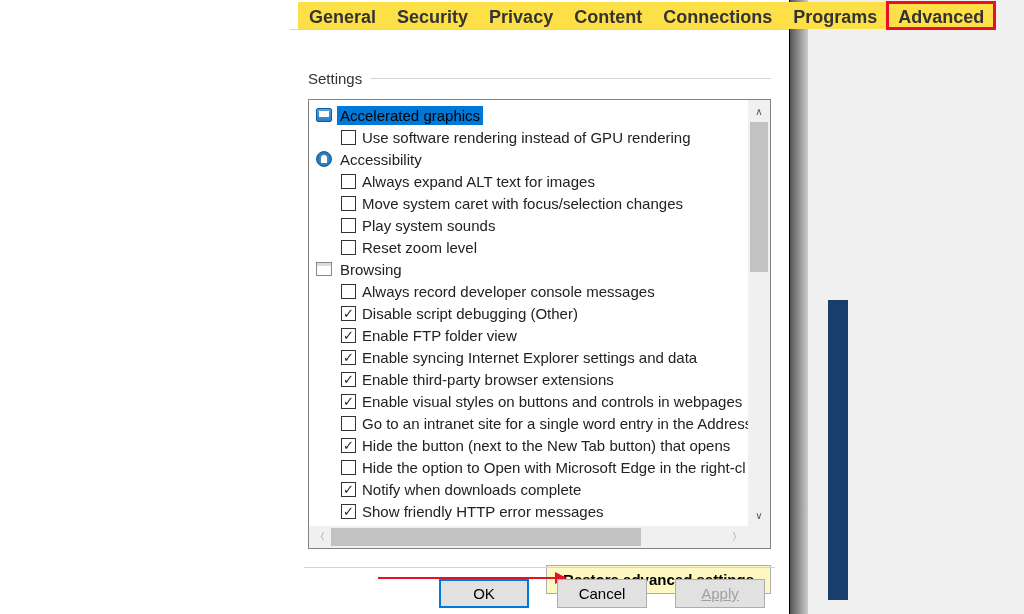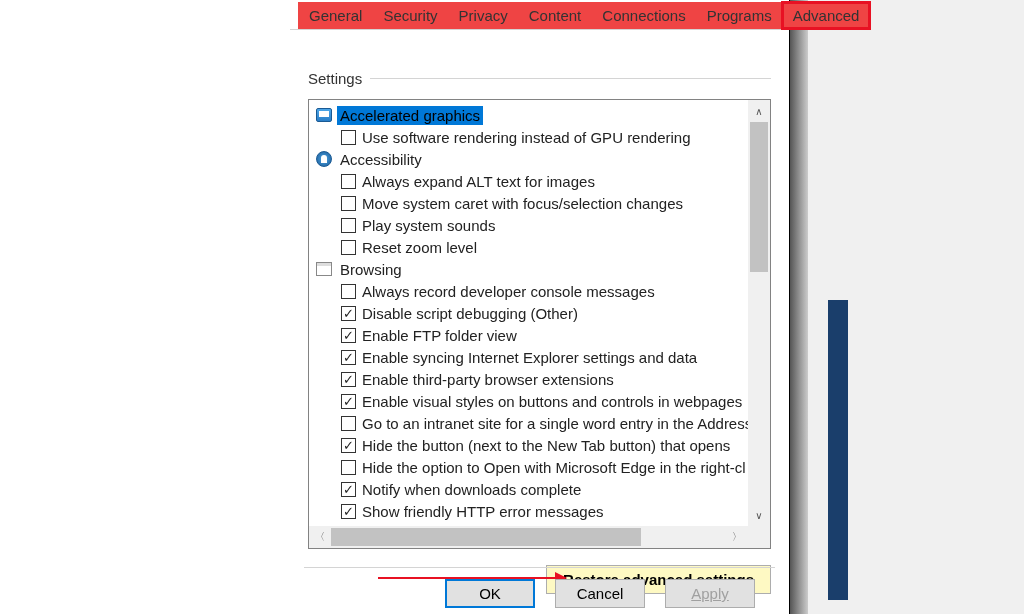--- a/index.html
+++ b/index.html
@@ -43,27 +43,28 @@
     
     .tabs {
       display: flex;
       height: 30px;
       border-bottom: 1px solid #d4d4d4;
       padding-left: 8px;
       padding-top: 2px;
     }
     .tab {
       padding: 4px 10px;
-      font-size: 15px;
+      font-size: 18px;
       color: #333;
       border: 1px solid transparent;
       border-bottom: none;
-      background: #ef4444;
+      background: #fde047;
       cursor: pointer;
       margin-right: -1px;
+      font-weight: bold;
     }
     .tab.active {
       border: 1px solid #d4d4d4;
       border-bottom: 1px solid #fff;
       position: relative;
       z-index: 2;
     }
     .tab.highlighted {
       outline: 3px solid #e81123;
       outline-offset: -2px;
@@ -305,23 +306,23 @@
       right: -9px;
       top: -5px;
       border-left: 12px solid #e81123;
       border-top: 6px solid transparent;
       border-bottom: 6px solid transparent;
     }
     
     .button-row {
       position: absolute;
       bottom: 6px;
-      right: 34px;
-      display: flex;
-      gap: 20px;
+      right: 24px;
+      display: flex;
+      gap: 28px;
       padding-top: 16px;
     }
     .dlg-button {
       width: 90px;
       padding: 4px 0;
       font-size: 15px;
       border: 1px solid #adadad;
       background: #e1e1e1;
       cursor: pointer;
       text-align: center;

